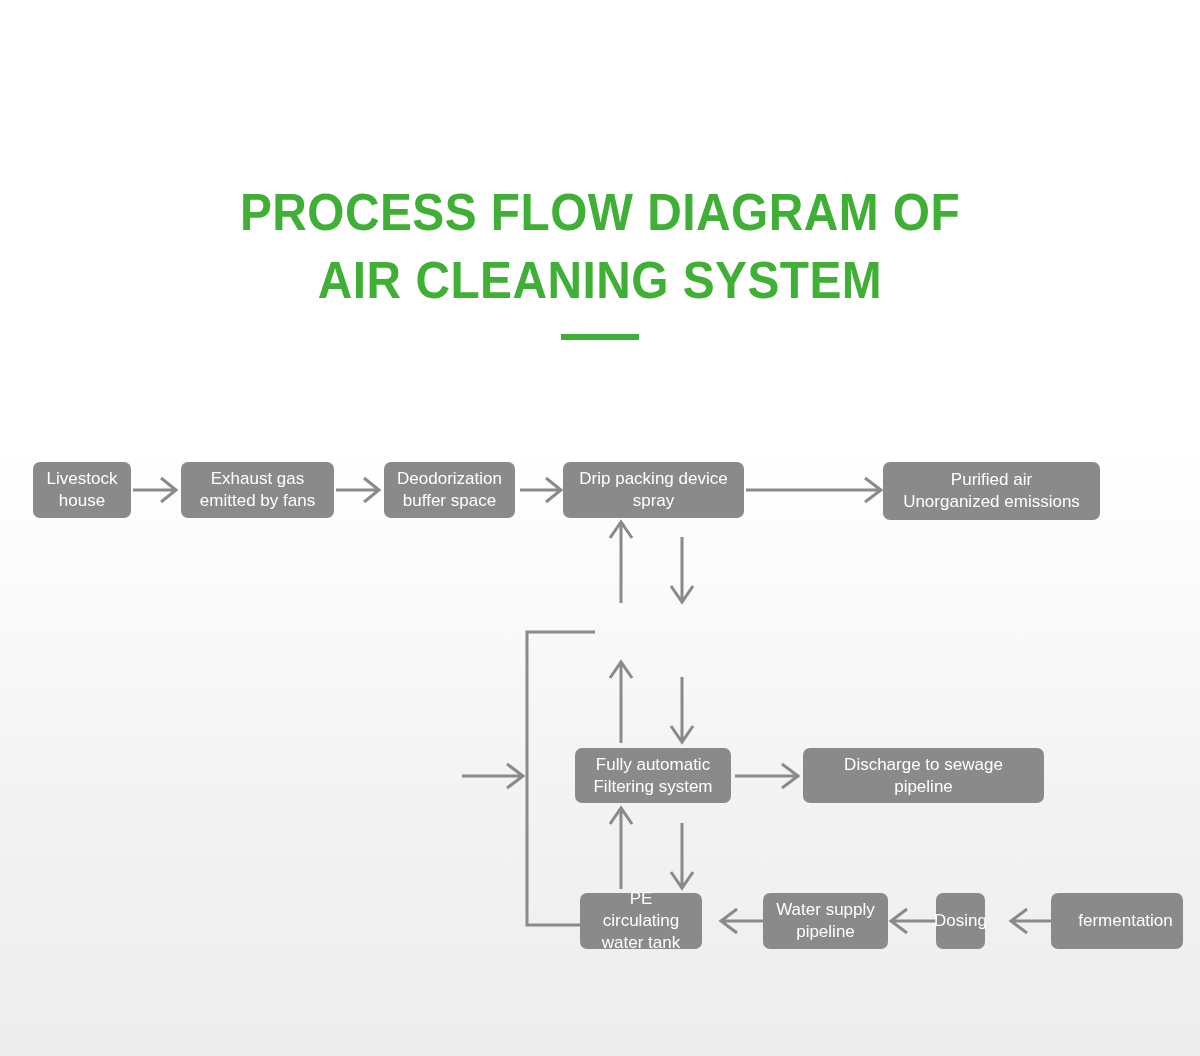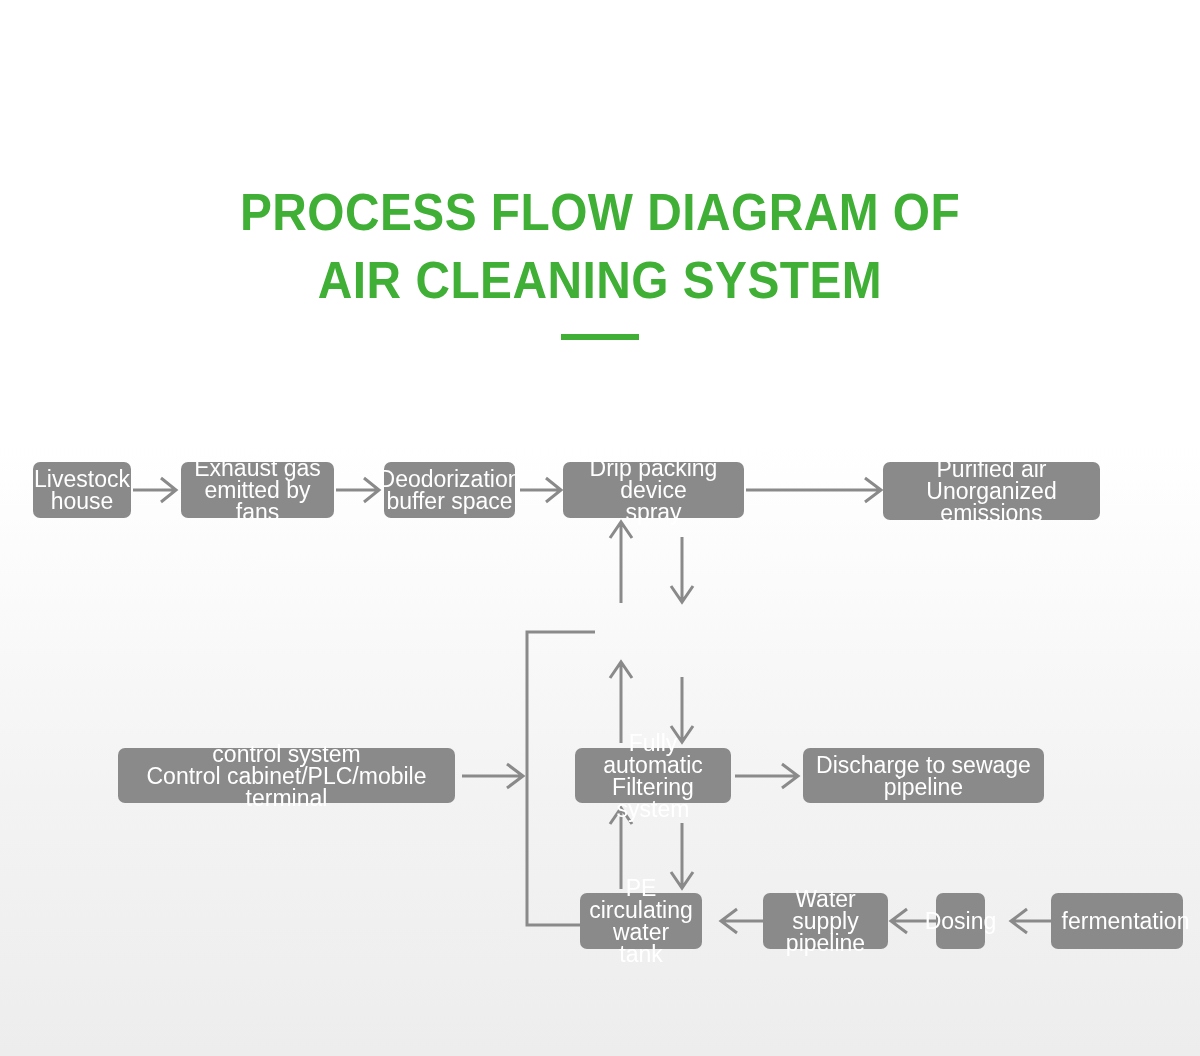--- a/index.html
+++ b/index.html
@@ -49,21 +49,21 @@
   .node {
     position: absolute;
     box-sizing: border-box;
     background: #8a8a8a;
     color: #ffffff;
     border-radius: 7px;
     display: flex;
     align-items: center;
     justify-content: center;
     text-align: center;
-    font-size: 23px;
+    font-size: 17px;
     line-height: 22px;
     padding: 4px 10px;
     white-space: pre-line;
   }
 
   
   .conn {
     position: absolute;
   }
   .conn svg {
@@ -184,22 +184,20 @@
   <div class="node" style="left:384px; top:462px; width:131px; height:56px;">Deodorization
 buffer space</div>
 
   <div class="node" style="left:563px; top:462px; width:181px; height:56px;">Drip packing device
 spray</div>
 
   <div class="node" style="left:883px; top:462px; width:217px; height:58px;">Purified air
 Unorganized emissions</div>
 
 
-  <div class="node" style="left:118px; top:748px; width:337px; height:55px;">control system
-Control cabinet/PLC/mobile terminal</div>
 
   <div class="node" style="left:575px; top:748px; width:156px; height:55px;">Fully automatic
 Filtering system</div>
 
   <div class="node" style="left:803px; top:748px; width:241px; height:55px;">Discharge to sewage pipeline</div>
 
   <div class="node" style="left:580px; top:893px; width:122px; height:56px;">PE circulating
 water tank</div>
 
   <div class="node" style="left:763px; top:893px; width:125px; height:56px;">Water supply

